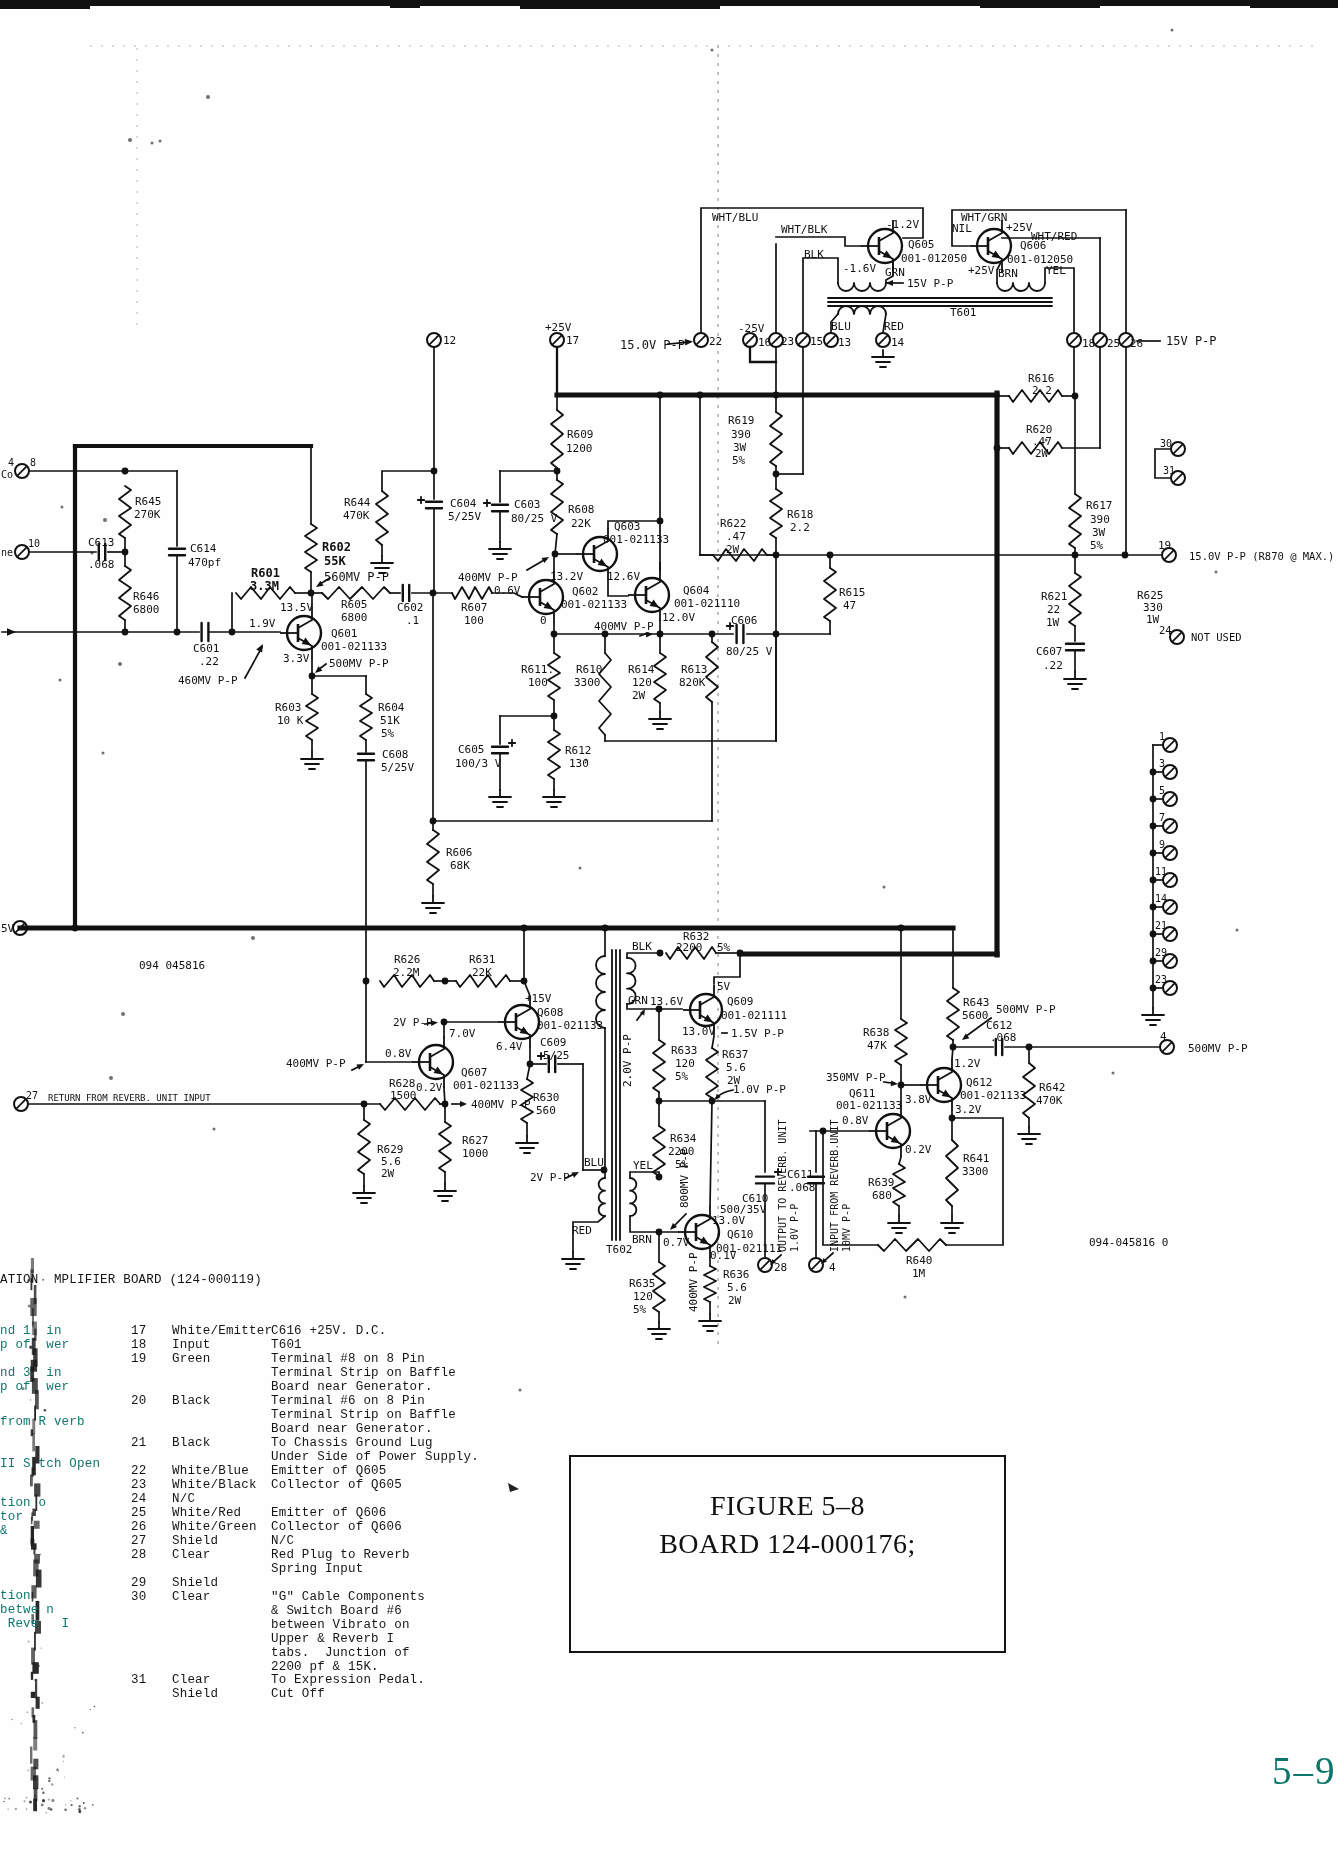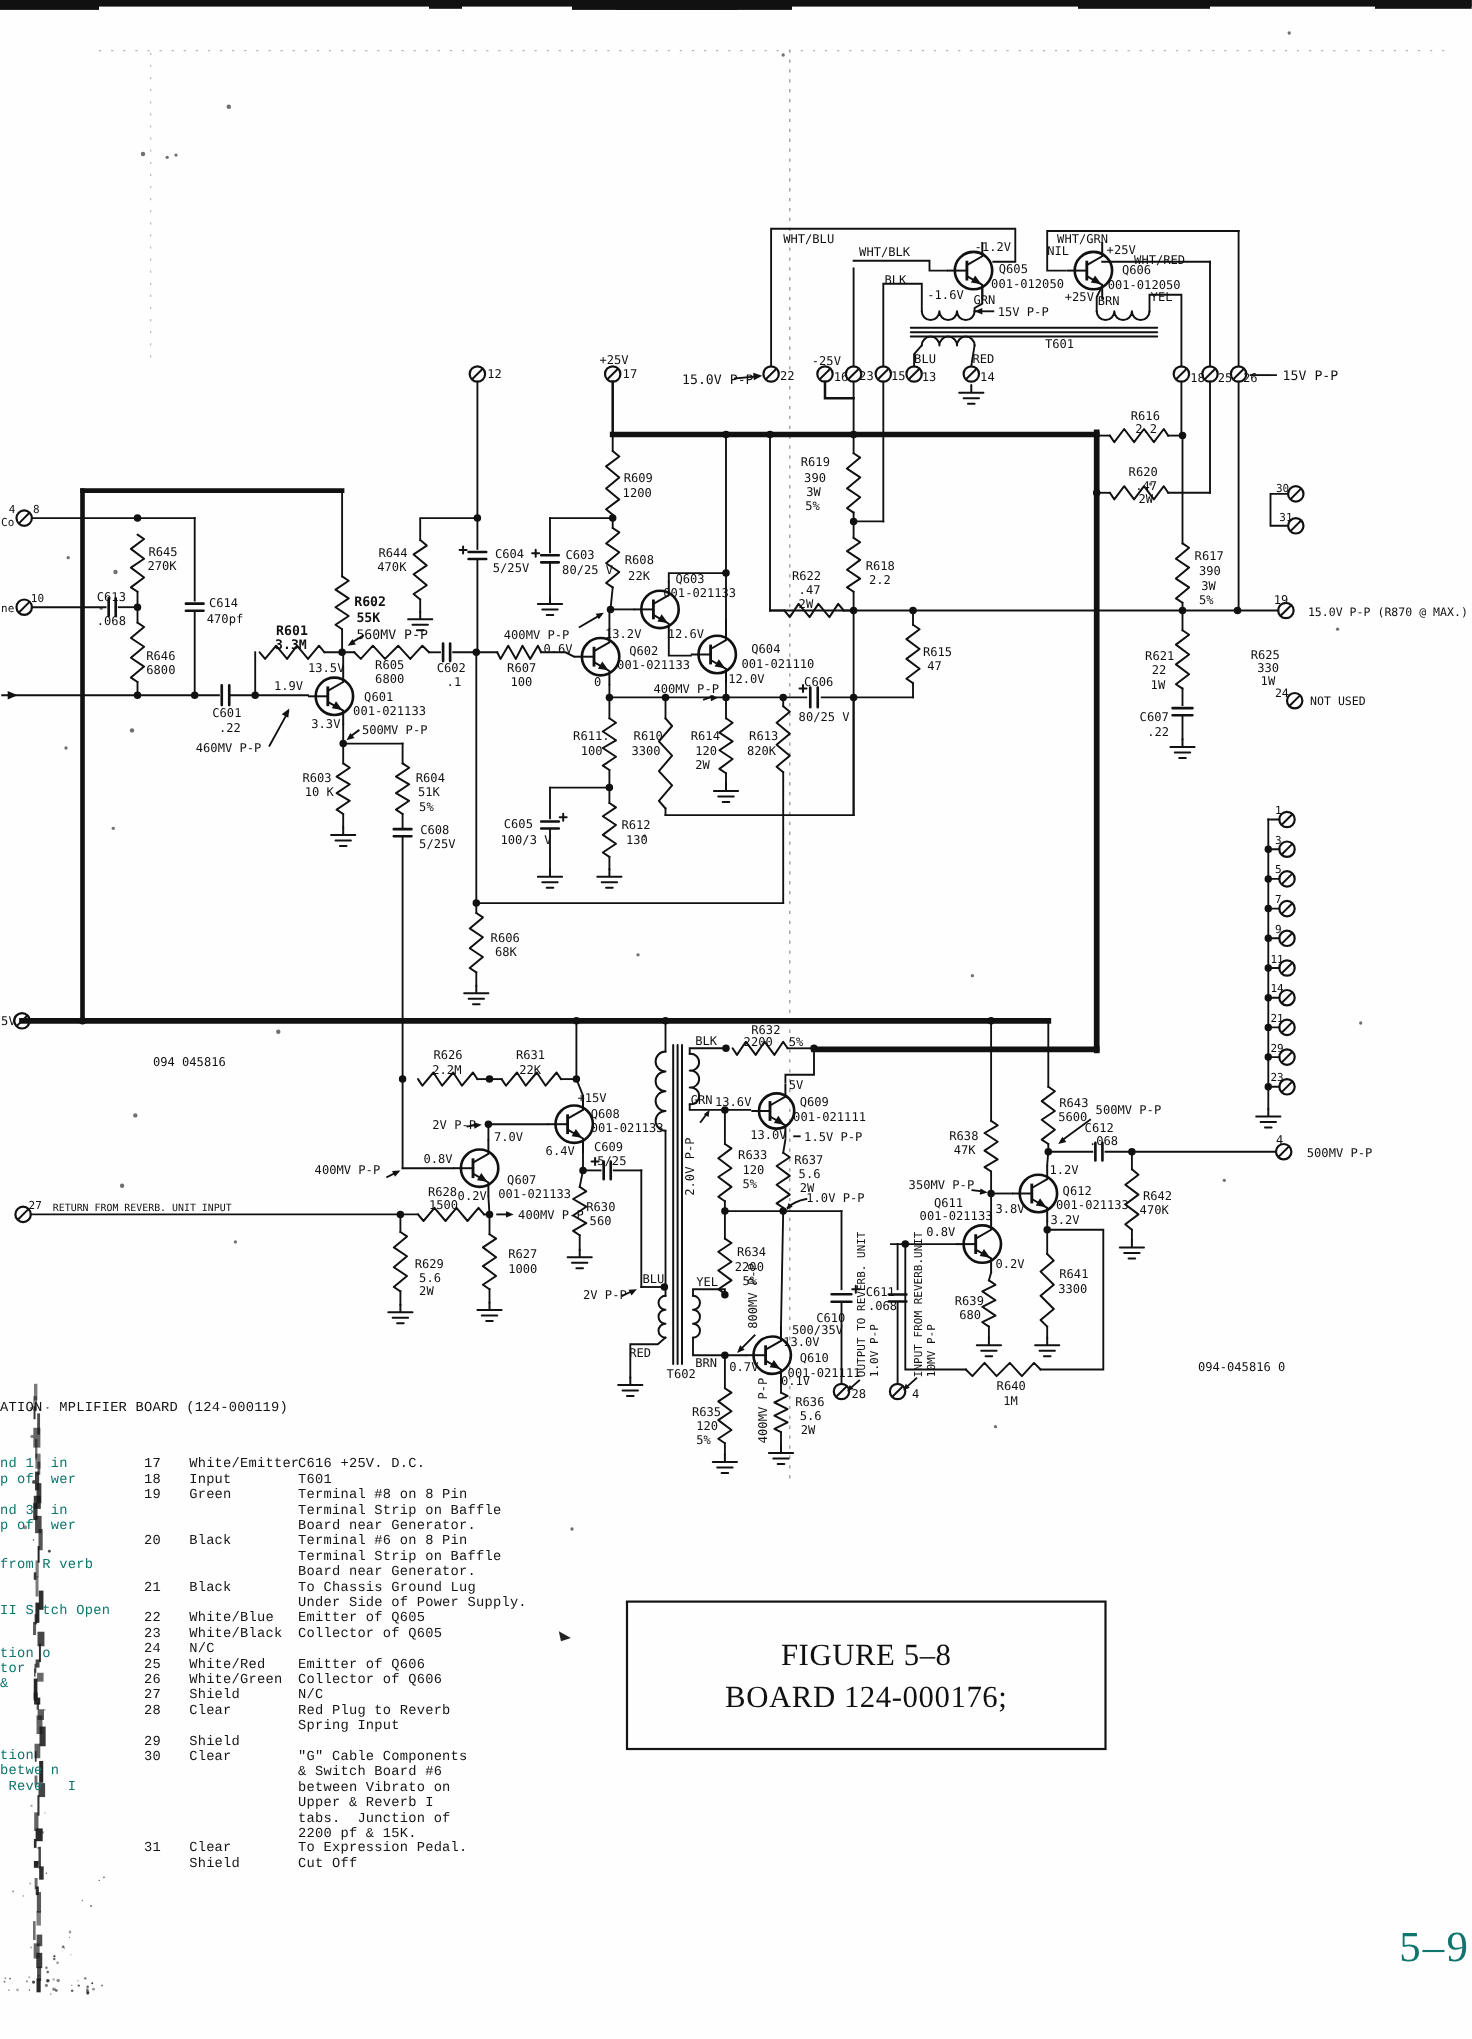--- a/index.html
+++ b/index.html
@@ -7,21 +7,21 @@
   body { width:1338px; height:1854px; background:#ffffff; position:relative;
          font-family:"DejaVu Sans Mono", monospace; overflow:hidden; }
   #page { position:absolute; inset:0; width:1338px; height:1854px; background:#fefefe; }
   svg  { position:absolute; left:0; top:0; }
   .wiretable .cell { position:absolute; font-family:"Liberation Mono", monospace;
       font-size:12.5px; line-height:13.9px; color:#161616; white-space:pre;
       letter-spacing:0.2px; }
   .wiretable .frag { color:#0f766e; }
   .tbl-header { position:absolute; font-family:"Liberation Mono", monospace;
       font-size:12.5px; letter-spacing:0.2px; color:#141414; white-space:pre; }
-  .titlebox { position:absolute; left:569px; top:1455px; width:437px; height:136px;
+  .titlebox { position:absolute; left:569px; top:1455px; width:437px; height:198px;
       border:2.5px solid #141414; box-sizing:border-box; text-align:center;
       padding-top:30px; background:#fefefe; }
   .titleline { font-family:"Liberation Serif", serif; font-size:28px; line-height:38px;
       color:#111; letter-spacing:0.5px; }
   .pagenum { position:absolute; left:1272px; top:1748px; font-family:"Liberation Serif", serif;
       font-size:39px; color:#0f766e; letter-spacing:2px; }
 </style>
 </head>
 <body>
 

